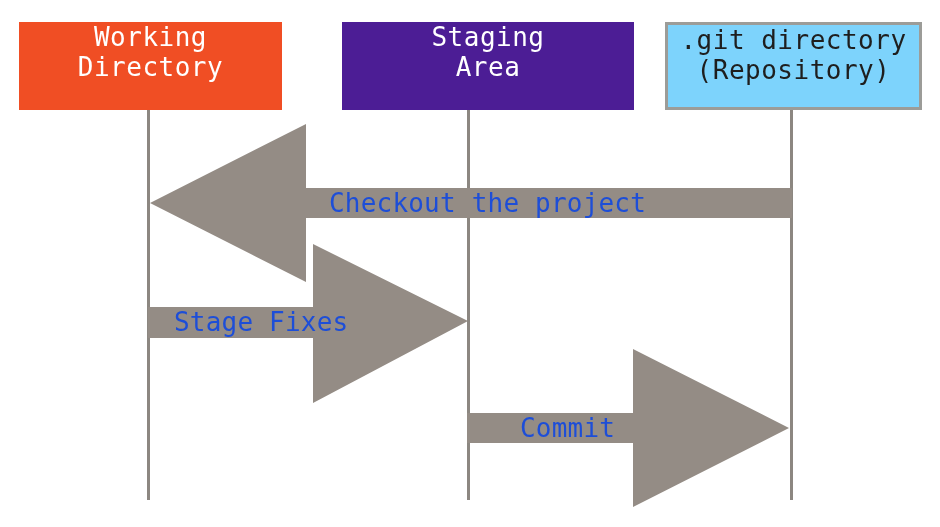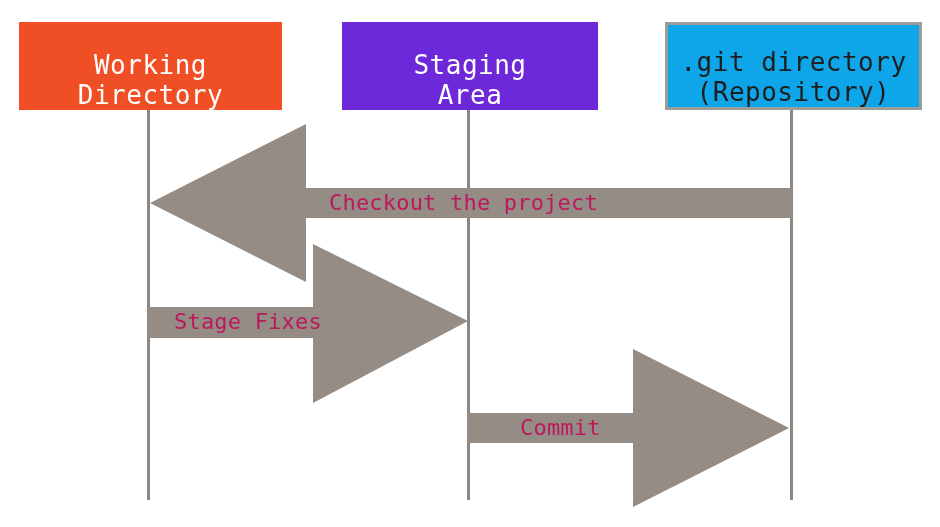--- a/index.html
+++ b/index.html
@@ -10,46 +10,46 @@
     background: #ffffff;
     overflow: hidden;
     font-family: "DejaVu Sans Mono", "Liberation Mono", monospace;
   }
   .box {
     position: absolute;
     top: 22px;
     height: 88px;
     box-sizing: border-box;
     display: flex;
-    align-items: flex-end;
+    align-items: flex-start;
     justify-content: center;
     text-align: center;
   }
   .box-label {
     white-space: pre-line;
     font-size: 26px;
     line-height: 30px;
     letter-spacing: 0.5px;
   }
   .box-working {
     left: 19px;
     width: 263px;
     background: #F04E24;
     color: #ffffff;
   }
   .box-staging {
     left: 342px;
-    width: 256px;
-    background: #6d28d9;
+    width: 292px;
+    background: #4c1d95;
     color: #ffffff;
   }
   .box-git {
     left: 665px;
     width: 257px;
-    background: #0ea5e9;
+    background: #7dd3fc;
     border: 3px solid #9C9C98;
     color: #1E1E1E;
   }
   .lifeline {
     position: absolute;
     top: 110px;
     width: 3px;
     height: 390px;
     background: #8C8781;
   }
@@ -58,22 +58,22 @@
   .line-git     { left: 790px; }
   .arrows-layer {
     position: absolute;
     left: 0;
     top: 0;
     pointer-events: none;
   }
   .arrows-layer polygon { fill: #948C85; }
   .arrow-label {
     position: absolute;
-    color: #be185d;
-    font-size: 22px;
+    color: #1d4ed8;
+    font-size: 26px;
     line-height: 30px;
     letter-spacing: 0.2px;
     white-space: nowrap;
   }
   .label-checkout { left: 329px; top: 188px; }
   .label-stage    { left: 174px; top: 307px; }
   .label-commit   { left: 520px; top: 413px; }
 </style>
 </head>
 <body>

